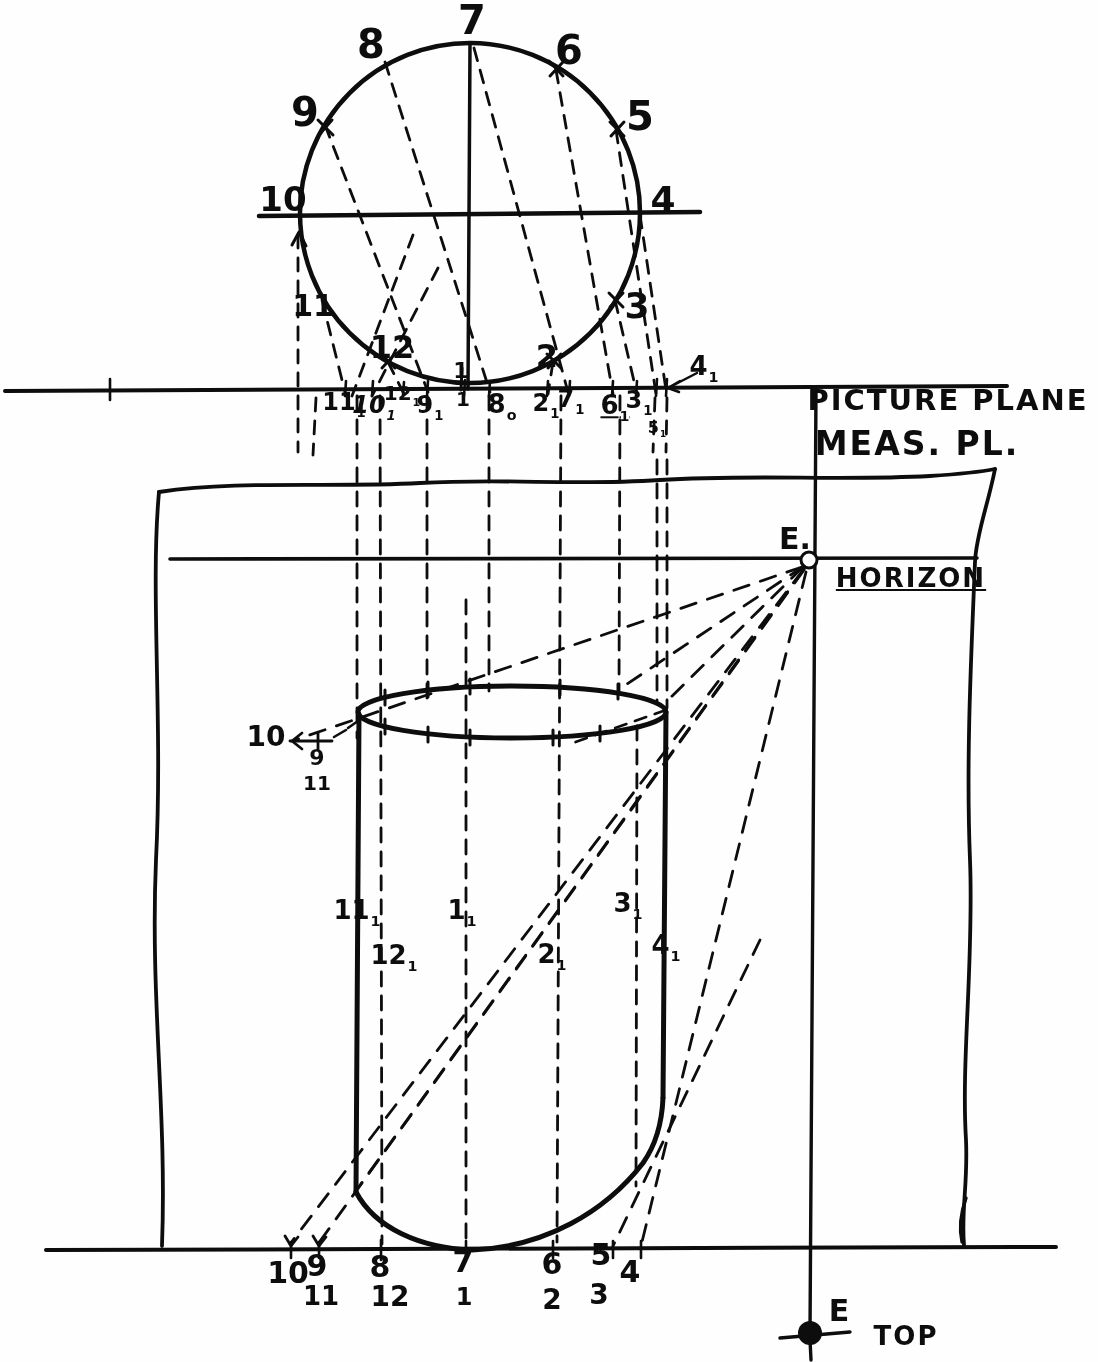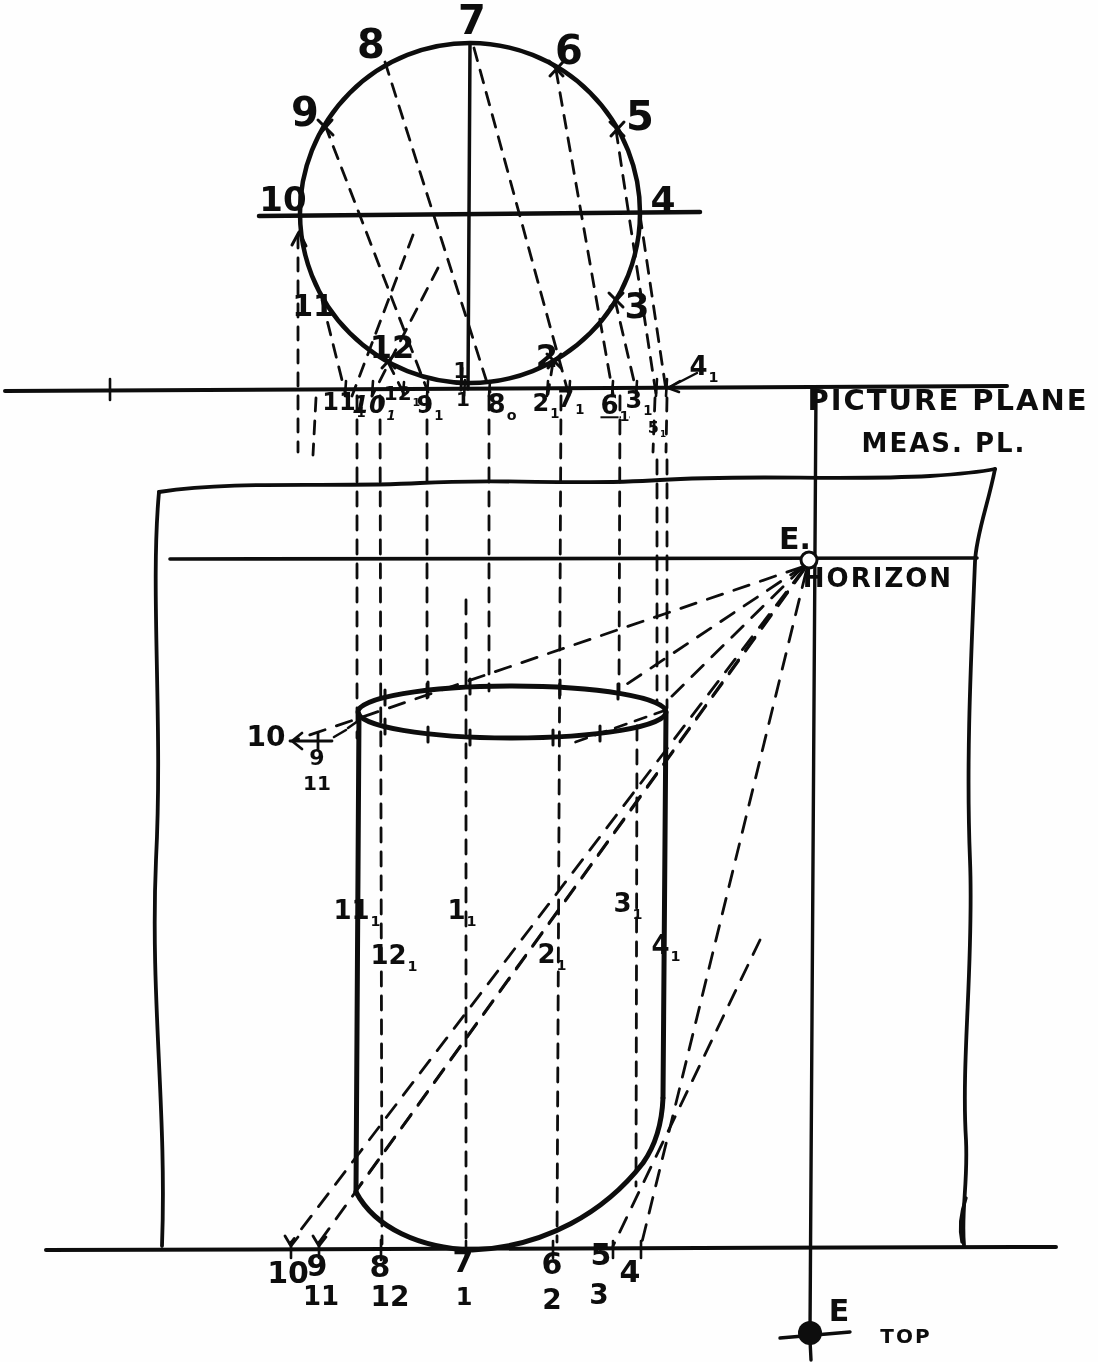--- a/index.html
+++ b/index.html
@@ -182,25 +182,25 @@
     </g>
 
     <g>
       <path d="M780,1338 L850,1332" stroke-width="3.4"></path>
       <path d="M810,1340 L811,1360" stroke-width="3.4"></path>
       <circle cx="810" cy="1333" r="12" fill="#0d0d0d" stroke="none"></circle>
     </g>
   </svg>
 
   <span class="lbl caption" style="left:948px;top:366px;font-size:29px;">PICTURE PLANE</span>
-  <span class="lbl caption" style="left:944px;top:409px;font-size:26px;">MEAS. PL.</span>
-  <span class="lbl caption" style="left:878px;top:544px;font-size:26px;">HORIZON</span>
+  <span class="lbl caption" style="left:917px;top:409px;font-size:33px;">MEAS. PL.</span>
+  <span class="lbl caption" style="left:911px;top:544px;font-size:26px;text-decoration:underline;">HORIZON</span>
   <span class="lbl" style="left:795px;top:539px;font-size:30px;">E.</span>
   <span class="lbl" style="left:839px;top:1311px;font-size:30px;">E</span>
-  <span class="lbl caption" style="left:906px;top:1302px;font-size:20px;">TOP</span>
+  <span class="lbl caption" style="left:906px;top:1302px;font-size:26px;">TOP</span>
 
   <div id="point-labels">
       <span class="lbl" style="left: 472px; top: 20px; font-size: 40px;">7</span>
       <span class="lbl" style="left: 371px; top: 44px; font-size: 40px;">8</span>
       <span class="lbl" style="left: 569px; top: 50px; font-size: 40px;">6</span>
       <span class="lbl" style="left: 305px; top: 112px; font-size: 40px;">9</span>
       <span class="lbl" style="left: 640px; top: 116px; font-size: 40px;">5</span>
       <span class="lbl" style="left: 283px; top: 199px; font-size: 34px;">10</span>
       <span class="lbl" style="left: 663px; top: 200px; font-size: 36px;">4</span>
       <span class="lbl" style="left: 313px; top: 306px; font-size: 30px;">11</span>

